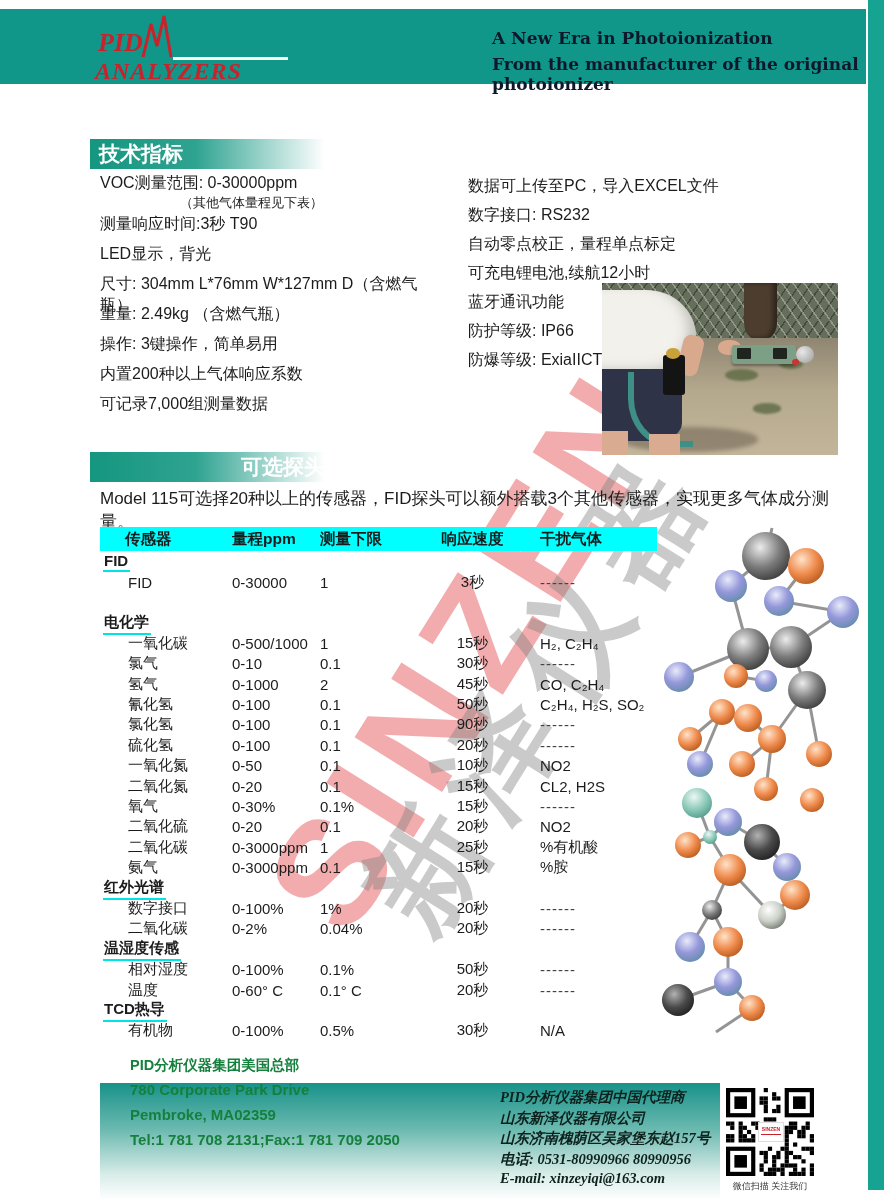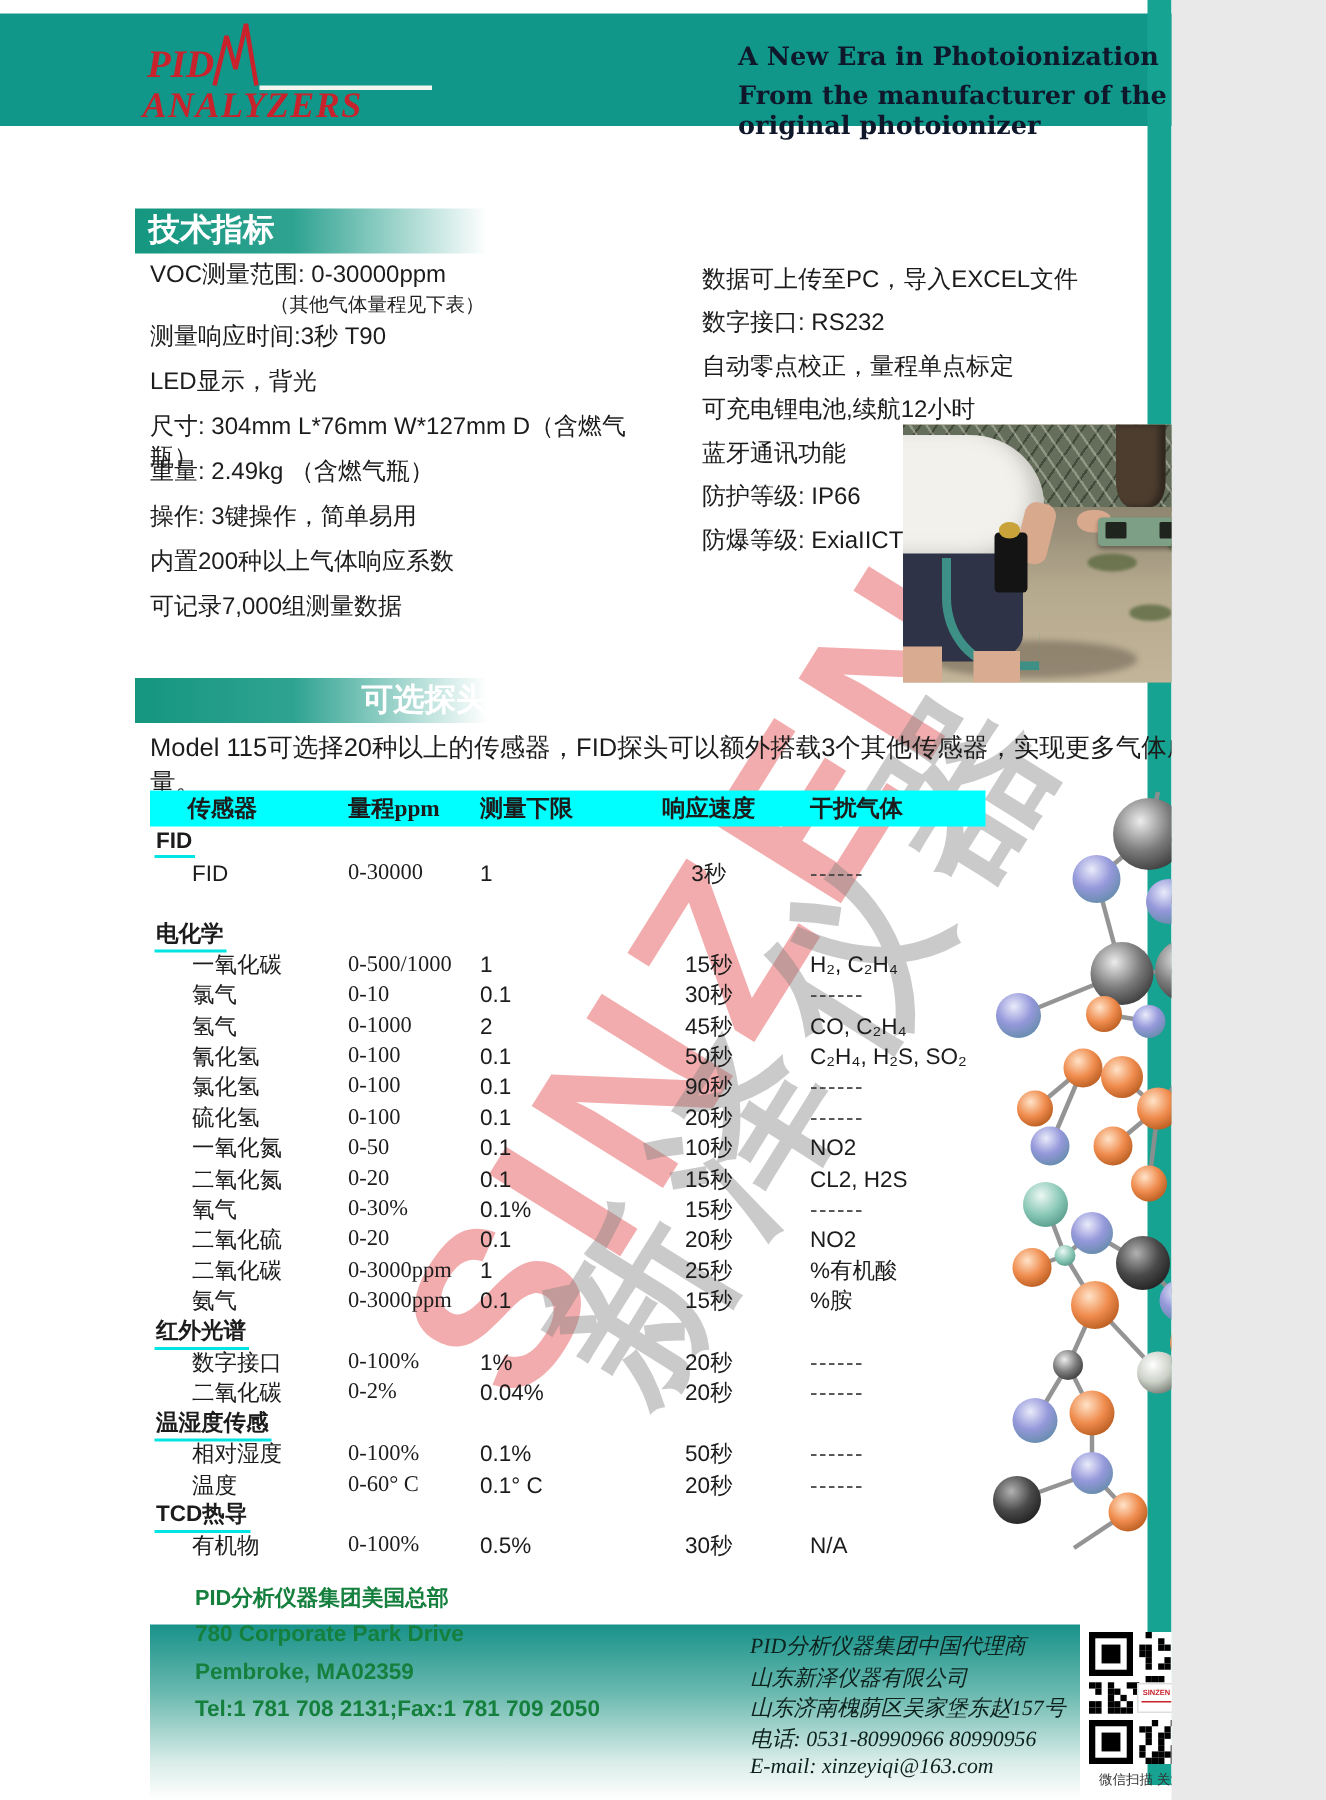--- a/index.html
+++ b/index.html
@@ -1,16 +1,16 @@
 <!DOCTYPE html>
 <html><head>
 <meta charset="utf-8">
 <style>
   html,body{margin:0;padding:0;background:#e9e9e9;}
-  .page{position:relative;width:781px;height:1200px;background:#fff;overflow:hidden;
+  .page{position:relative;width:884px;height:1200px;background:#fff;overflow:hidden;
         font-family:"Liberation Sans",sans-serif;color:#1c1c1c;}
   
   .top-band{position:absolute;left:0;top:9px;width:866px;height:75px;background:#11968a;z-index:2;}
   .edge-strip{position:absolute;right:0;top:0;width:16px;height:1190px;background:#17a392;z-index:2;}
   .logo{position:absolute;left:95px;top:14px;width:150px;height:62px;z-index:3;}
   .logo-pid{position:absolute;left:3px;top:14px;font:italic 700 26px "Liberation Serif",serif;color:#c8232c;}
   .logo-peak{position:absolute;left:46px;top:0;}
   .logo-baseline{position:absolute;left:78px;top:43px;width:115px;height:3px;background:#f5f5f0;}
   .logo-analyzers{position:absolute;left:0px;top:44px;font:italic 700 24px "Liberation Serif",serif;color:#c8232c;letter-spacing:1px;}
   .tagline{position:absolute;left:492px;font:700 17px "DejaVu Serif",serif;color:#0f172a;z-index:3;}
@@ -54,38 +54,38 @@
   
   .intro{position:absolute;left:100px;top:487px;width:762px;font-size:17px;z-index:2;}
   .t-head{position:absolute;left:100px;top:527px;width:557px;height:24px;background:#00ffff;z-index:2;
           display:grid;grid-template-columns:132px 88px 100px 105px 1fr;align-items:center;font-weight:700;font-size:15.5px;}
   .t-body{position:absolute;left:100px;top:552px;width:557px;z-index:2;font-size:15px;}
   .t-row{display:grid;grid-template-columns:132px 88px 100px 105px 1fr;height:20.4px;align-items:center;}
   .t-label{height:20.4px;font-weight:700;}
   .t-underline{display:inline-block;border-bottom:2px solid #00e4e4;padding:0 2px 1px 1px;margin-left:3px;}
   .gap-after{margin-bottom:20px;}
   .c1{padding-left:28px;} .th-c.c1{padding-left:25px;}
-  .c2{padding-left:0;font-family:Liberation Serif, serif;} .c3{text-align:left;} .c4{text-align:center;} .c5{padding-left:15px;}
+  .c2{padding-left:0;} .c3{text-align:left;} .c4{text-align:center;} .c5{padding-left:15px;}
   .dash{color:#444;letter-spacing:1px;}
   
   .wm{position:absolute;left:120px;top:300px;width:700px;height:700px;z-index:1;pointer-events:none;}
   .wm-latin{position:absolute;left:350px;top:350px;transform:translate(-50%,-50%) rotate(-58deg);
             font:700 150px "Liberation Sans",sans-serif;letter-spacing:12px;color:rgba(229,70,74,.45);white-space:nowrap;}
   .wm-cjk{position:absolute;left:420px;top:390px;transform:translate(-50%,-50%) rotate(-58deg);
           font-weight:700;font-size:115px;letter-spacing:20px;color:rgba(128,128,128,.42);white-space:nowrap;}
   
   .mol{position:absolute;left:650px;top:520px;z-index:2;}
   
   .f-grad{position:absolute;left:100px;top:1083px;width:620px;height:117px;z-index:2;
           background:linear-gradient(180deg,#18928a 0%,#6cbab0 40%,#d8ece8 78%,#ffffff 100%);}
   .f-us{position:absolute;left:130px;top:1056px;z-index:3;color:#15803d;}
   .f-us-line{height:25px;font-size:15px;font-weight:700;}
   .f-us-line.cjk{font-size:14.5px;}
   .f-cn{position:absolute;left:500px;top:1088px;z-index:3;color:#0d211d;}
-  .f-cn-line{height:20.5px;font-size:14.5px;font-family:"Liberation Serif",serif;font-style:italic;font-weight:400;}
+  .f-cn-line{height:20.5px;font-size:14.5px;font-family:"Liberation Serif",serif;font-style:italic;font-weight:700;}
   .qr{position:absolute;left:726px;top:1088px;width:88px;height:88px;background:#fff;z-index:3;}
   .qr-logo{position:absolute;left:33px;top:35px;width:24px;height:18px;background:#fff;box-shadow:0 0 0 1px #ddd;
            font:700 5px "Liberation Sans",sans-serif;color:#c8232c;text-align:center;line-height:8px;}
   .qr-logo span{display:block;border-bottom:1px solid #c8232c;margin:2px 2px 0 2px;padding-bottom:1px;}
   .qr-cap{position:absolute;left:720px;top:1180px;width:100px;text-align:center;font-size:9px;color:#333;z-index:3;}
 </style>
 </head>
 <body>
 
 <div class="page">

